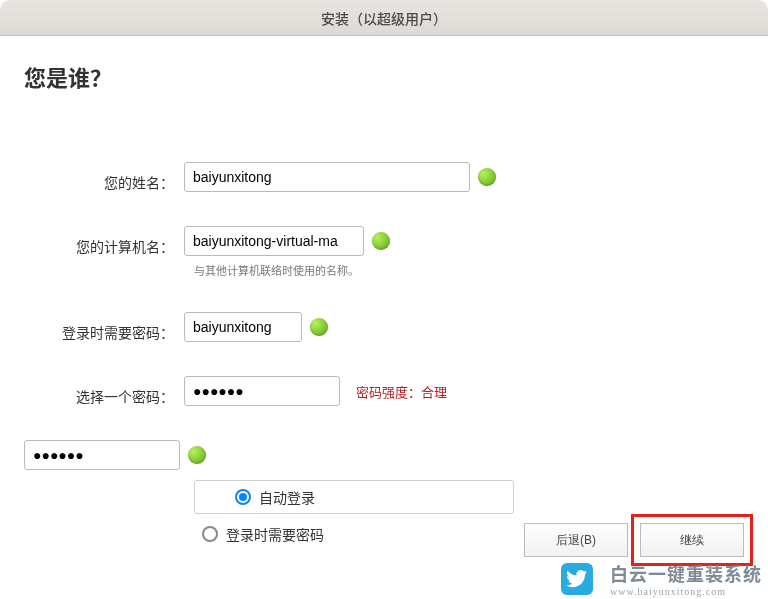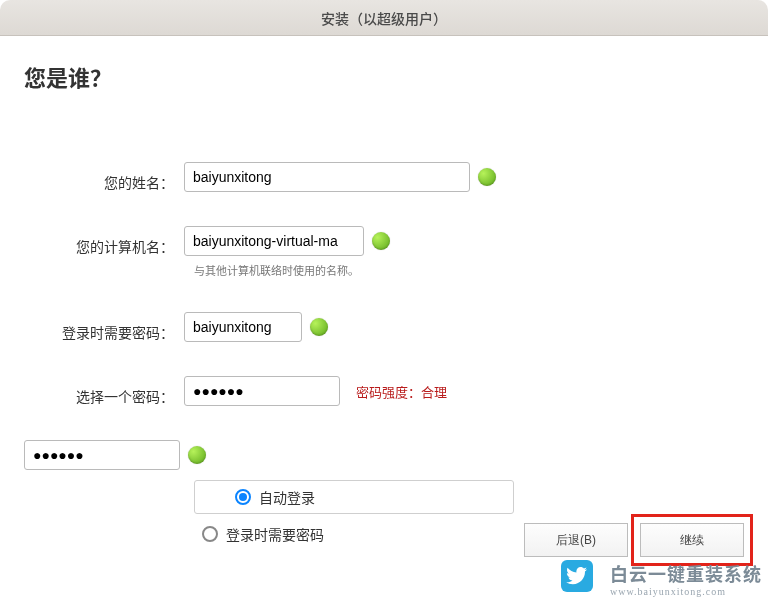--- a/index.html
+++ b/index.html
@@ -143,20 +143,21 @@
   .highlight-box {
     position: absolute;
     border: 3px solid #e2231a;
     pointer-events: none;
   }
   .watermark {
     position: absolute;
     right: 6px;
     bottom: 2px;
     display: flex;
+    align-items: center;
     gap: 17px;
     color: #7c8b97;
   }
   .wm-icon {
     width: 32px; height: 32px;
     background: #29aae1;
     border-radius: 6px;
     display: flex; align-items:center; justify-content:center;
   }
   .wm-text-main {

